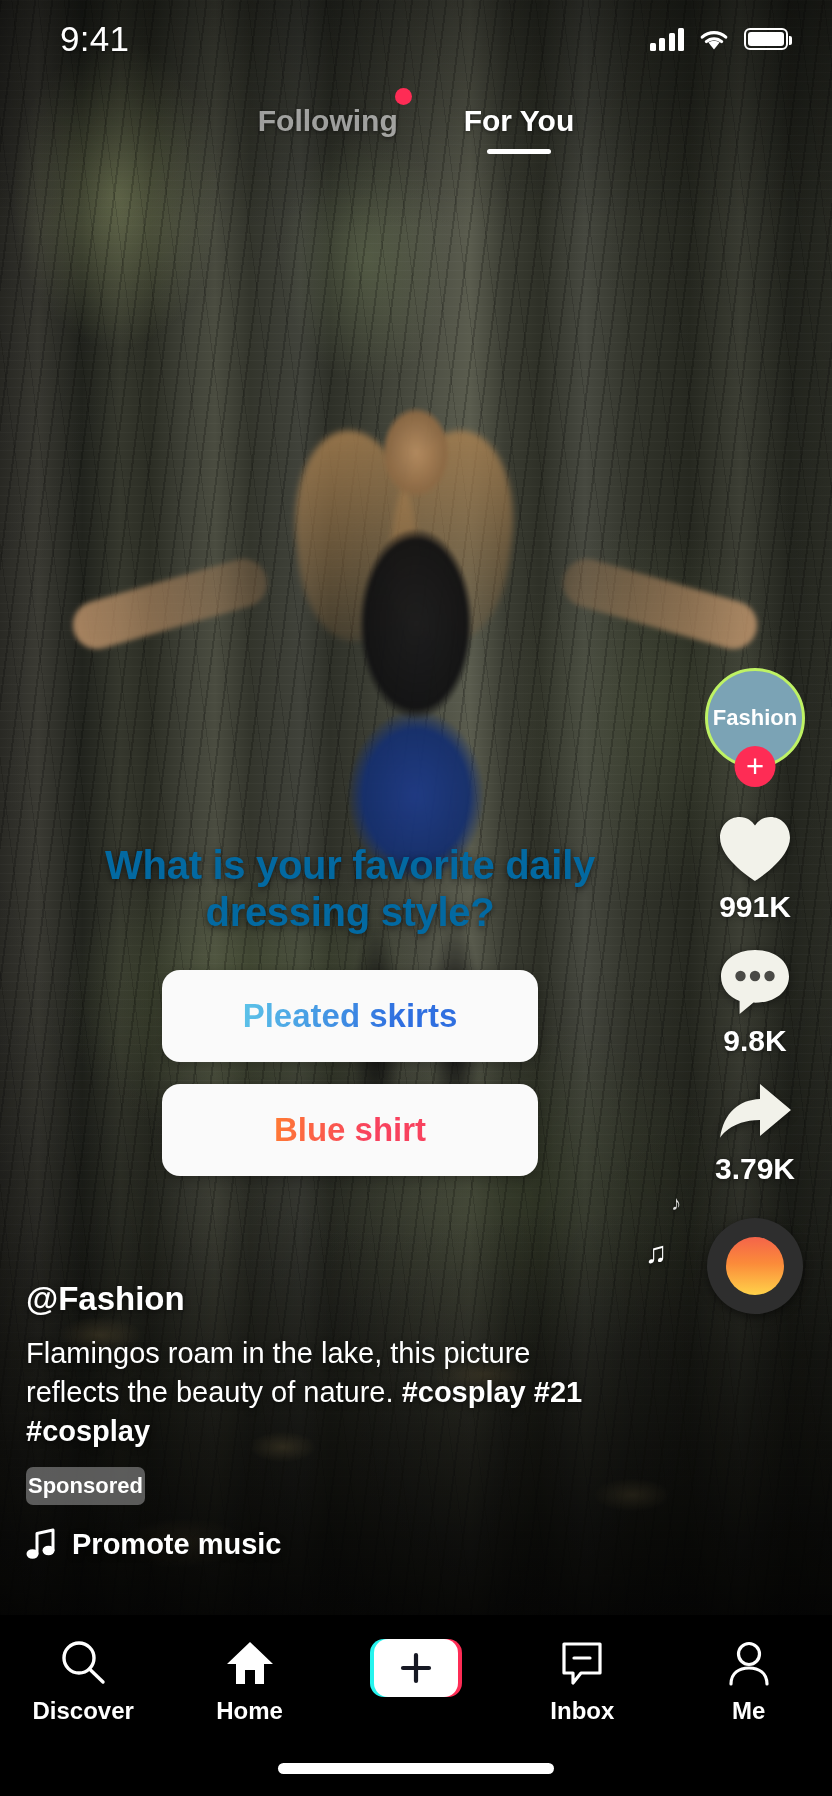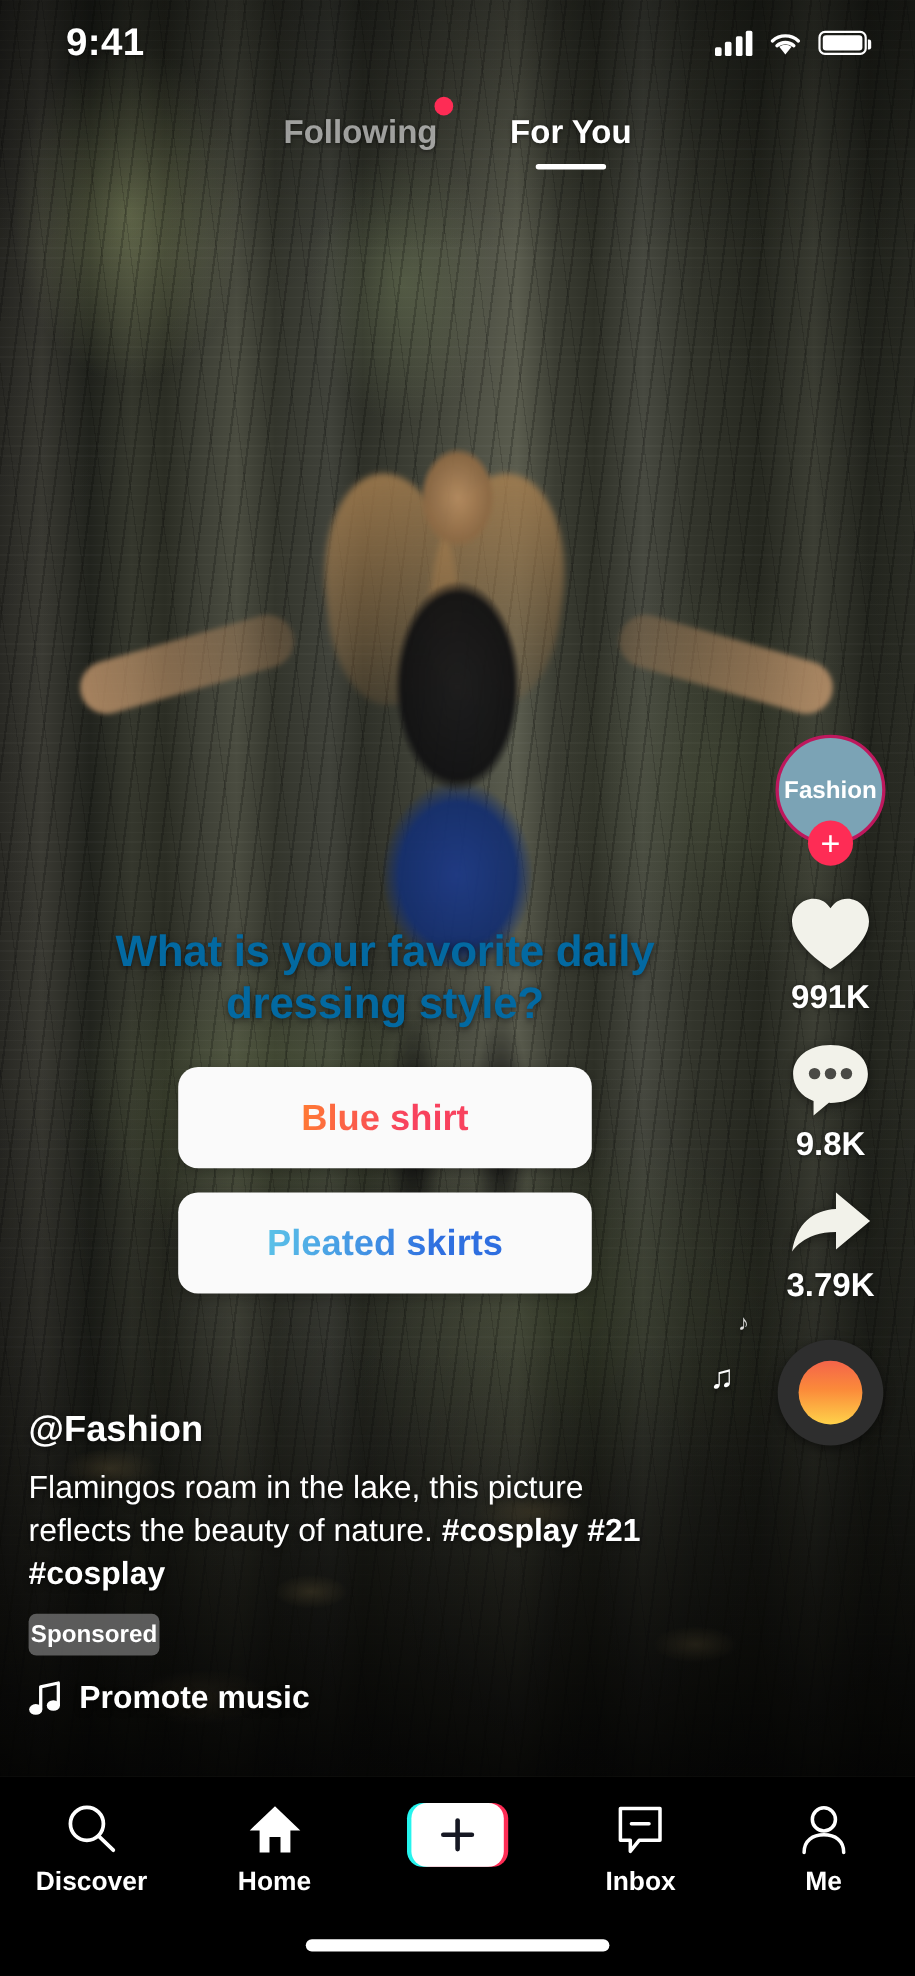--- a/index.html
+++ b/index.html
@@ -101,21 +101,21 @@
   }
 
   
   .status-bar {
     position:absolute; left:0; top:0; width:832px; height:78px;
     display:flex; align-items:center; justify-content:space-between;
     padding:0 44px 0 60px;
     z-index:40;
   }
   .status-time {
-    color:#fff; font-size:35px; font-weight:700;
+    color:#fff; font-size:35px; font-weight:400;
     letter-spacing:0.3px;
     text-shadow:0 1px 3px rgba(0,0,0,0.55);
   }
   .status-icons { display:flex; align-items:center; gap:15px; }
   .signal { display:flex; align-items:flex-end; gap:3.5px; height:24px; }
   .signal i {
     display:block; width:6px; background:#fff; border-radius:1.5px;
   }
   .signal i:nth-child(1){ height:8px; }
   .signal i:nth-child(2){ height:13px; }
@@ -203,21 +203,21 @@
   .rail {
     position:absolute; right:22px; top:668px;
     width:110px;
     display:flex; flex-direction:column; align-items:center;
     z-index:35;
   }
   .avatar-wrap { position:relative; width:100px; height:100px; margin-bottom:46px; cursor:pointer; }
   .avatar {
     width:100px; height:100px; border-radius:50%;
     background:#7ba3b5;
-    border:3px solid #be185d;
+    border:3px solid #bef264;
     display:flex; align-items:center; justify-content:center;
     color:#fff; font-size:22px; font-weight:700;
     overflow:hidden;
   }
   .follow-plus {
     position:absolute; left:50%; bottom:-19px;
     transform:translateX(-50%);
     width:41px; height:41px; border-radius:50%;
     background:#fe2c55;
     display:flex; align-items:center; justify-content:center;
@@ -372,24 +372,24 @@
     <div class="tab active">
       <span>For You</span>
       <span class="tab-underline"></span>
     </div>
   </div>
 
   <div class="poll">
     <div class="poll-question">What is your favorite daily dressing style?</div>
     <div class="poll-options">
       <div class="poll-option">
-        <span class="opt-grad-warm">Blue shirt</span>
+        <span class="opt-grad-cool">Pleated skirts</span>
       </div>
       <div class="poll-option">
-        <span class="opt-grad-cool">Pleated skirts</span>
+        <span class="opt-grad-warm">Blue shirt</span>
       </div>
     </div>
   </div>
 
   <div class="rail">
 
     <div class="avatar-wrap">
       <div class="avatar">
         <span>Fashion</span>
       </div>

